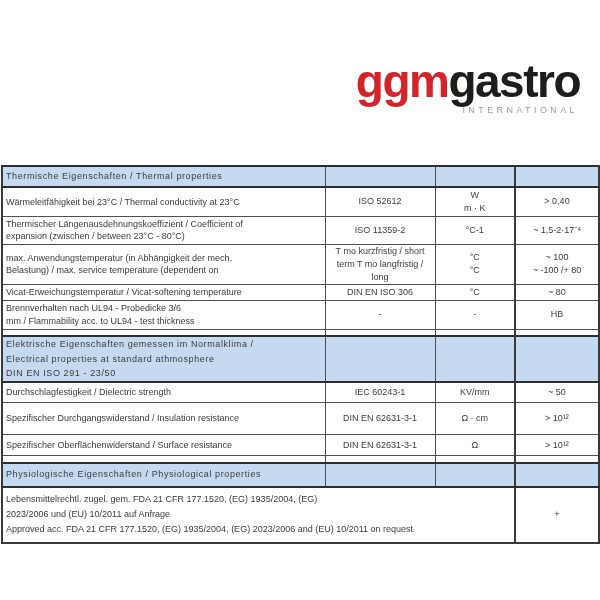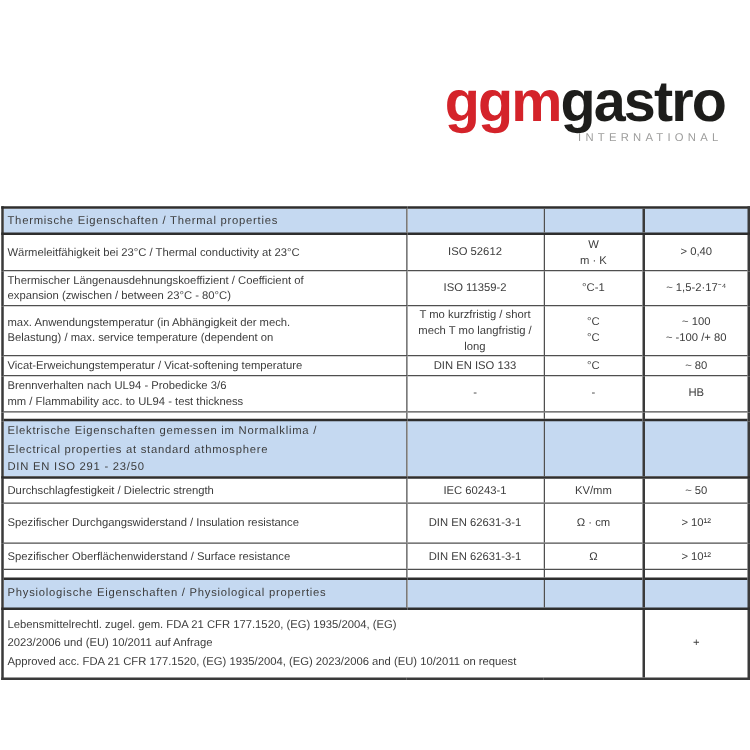--- a/index.html
+++ b/index.html
@@ -67,29 +67,29 @@
           <td class="prop">Thermischer Längenausdehnungskoeffizient / Coefficient of
 expansion (zwischen / between 23°C - 80°C)</td>
           <td class="std">ISO 11359-2</td>
           <td class="unit">°C-1</td>
           <td class="val">~ 1,5-2·17⁻⁴</td>
         </tr>
         <tr class="data" style="height: 29px;">
           <td class="prop">max. Anwendungstemperatur (in Abhängigkeit der mech.
 Belastung) / max. service temperature (dependent on</td>
           <td class="std">T mo kurzfristig / short
-mech T mo langfristig / long</td>
+term T mo langfristig / long</td>
           <td class="unit">°C
 °C</td>
           <td class="val">~ 100
 ~ -100 /+ 80</td>
         </tr>
         <tr class="data" style="height: 16px;">
           <td class="prop">Vicat-Erweichungstemperatur / Vicat-softening temperature</td>
-          <td class="std">DIN EN ISO 133</td>
+          <td class="std">DIN EN ISO 306</td>
           <td class="unit">°C</td>
           <td class="val">~ 80</td>
         </tr>
         <tr class="data" style="height: 29px;">
           <td class="prop">Brennverhalten nach UL94 - Probedicke 3/6
 mm / Flammability acc. to UL94 - test thickness</td>
           <td class="std">-</td>
           <td class="unit">-</td>
           <td class="val">HB</td>
         </tr>

